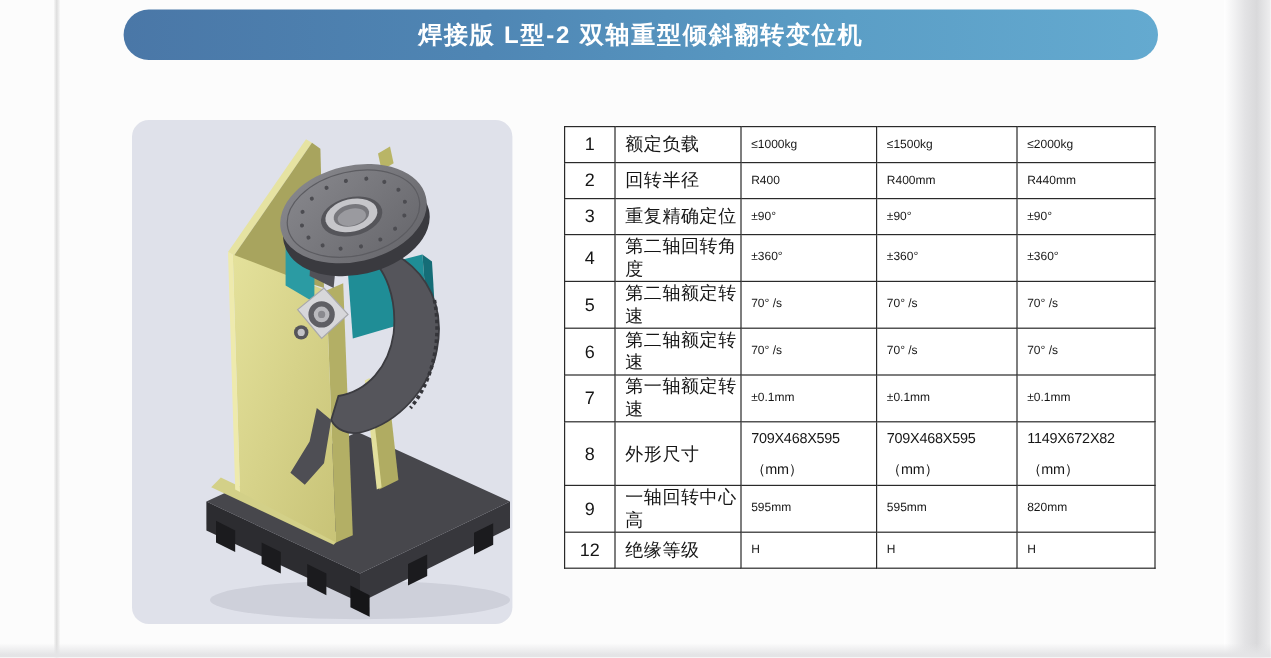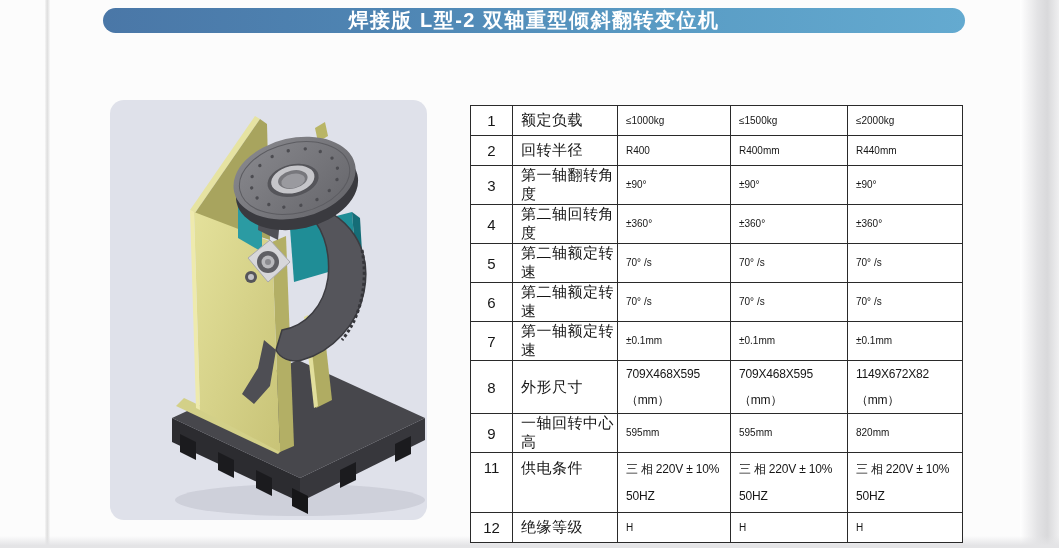--- a/index.html
+++ b/index.html
@@ -16,21 +16,21 @@
   .right-band{
     position:absolute;right:0;top:0;width:39px;height:548px;
     background:linear-gradient(90deg,#ffffff 0%,#e3e3e5 45%,#d9d9db 70%,#efeff0 100%);
   }
   .bottom-band{
     position:absolute;left:0;bottom:0;width:1059px;height:12px;
     background:linear-gradient(180deg,rgba(230,230,232,0),#e4e4e6 80%);
   }
   
   .banner{
-    position:absolute;left:103px;top:8px;width:862px;height:25px;
+    position:absolute;left:103px;top:8px;width:862px;height:42px;
     border-radius:21px;
     background:linear-gradient(90deg,#4a77a7 0%,#4f86b4 35%,#5b9ec6 70%,#64aad0 100%);
     display:flex;align-items:center;justify-content:center;
   }
   .banner-title{
     color:#ffffff;font-size:20px;font-weight:bold;letter-spacing:1.5px;
     font-family:"Liberation Sans","DejaVu Sans",sans-serif;
   }
   
   .image-panel{
@@ -186,21 +186,21 @@
         </tr>
         <tr>
           <td class="no">2</td>
           <td class="label">回转半径</td>
           <td class="value">R400</td>
           <td class="value">R400mm</td>
           <td class="value">R440mm</td>
         </tr>
         <tr>
           <td class="no">3</td>
-          <td class="label">第一轴翻转角度</td>
+          <td class="label">重复精确定位</td>
           <td class="value">±90°</td>
           <td class="value">±90°</td>
           <td class="value">±90°</td>
         </tr>
         <tr>
           <td class="no">4</td>
           <td class="label">第二轴回转角度</td>
           <td class="value">±360°</td>
           <td class="value">±360°</td>
           <td class="value">±360°</td>
@@ -233,30 +233,20 @@
           <td class="value small">709X468X595（mm）</td>
           <td class="value small">1149X672X82（mm）</td>
         </tr>
         <tr>
           <td class="no">9</td>
           <td class="label">一轴回转中心高</td>
           <td class="value">595mm</td>
           <td class="value">595mm</td>
           <td class="value">820mm</td>
         </tr>
-        <tr class="tall">
-          <td class="no">11</td>
-          <td class="label">供电条件</td>
-          <td class="value small">三 相 220V ± 10%
-50HZ</td>
-          <td class="value small">三 相 220V ± 10%
-50HZ</td>
-          <td class="value small">三 相 220V ± 10%
-50HZ</td>
-        </tr>
         <tr>
           <td class="no">12</td>
           <td class="label">绝缘等级</td>
           <td class="value">H</td>
           <td class="value">H</td>
           <td class="value">H</td>
         </tr>
       </tbody>
   </table>
 </div>

